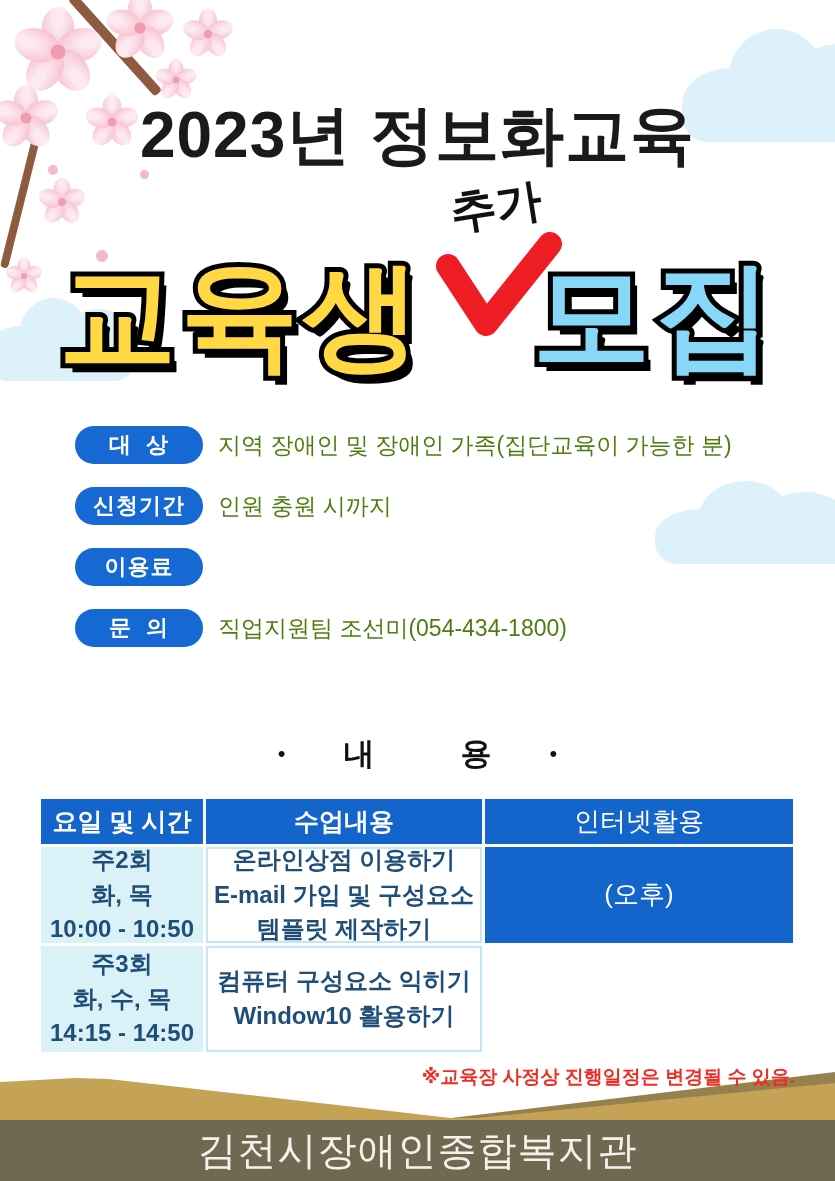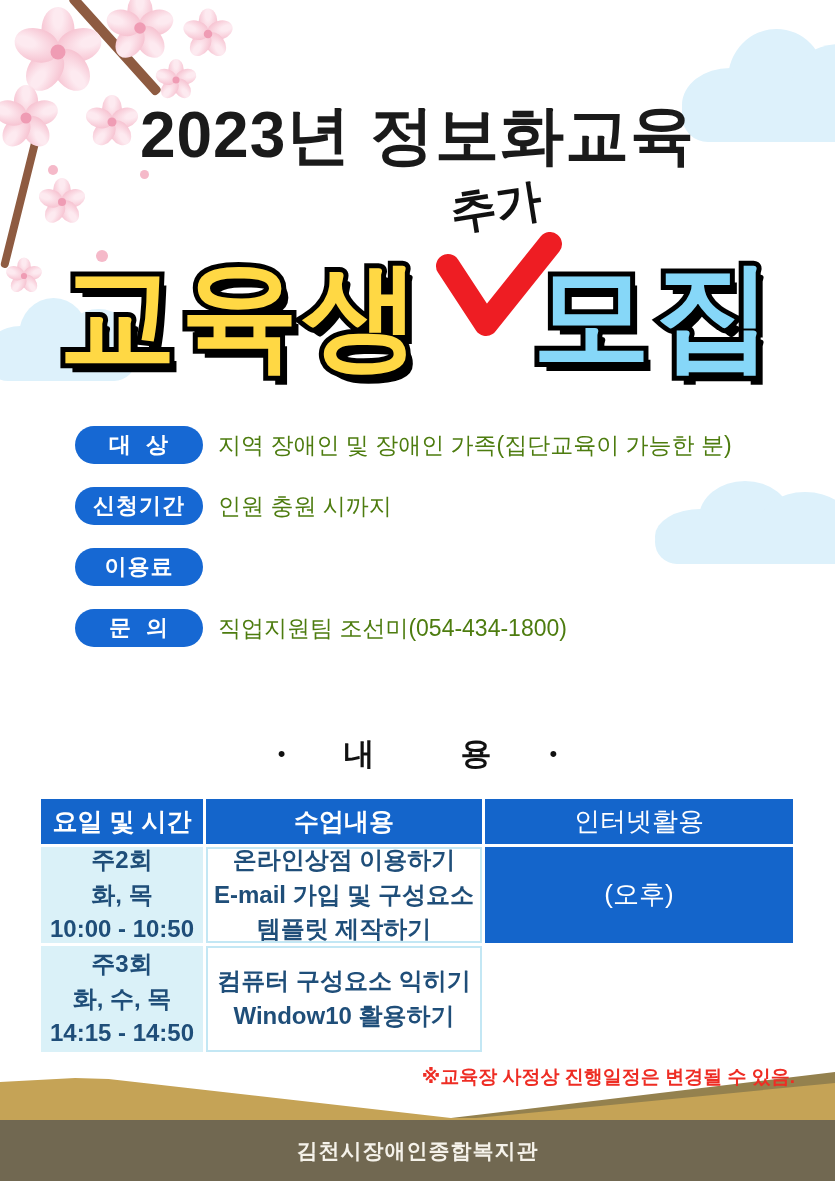--- a/index.html
+++ b/index.html
@@ -100,21 +100,21 @@
   
   .footer-deco { position:absolute; left:0; top:1070px; width:835px; height:50px; z-index:1; }
   .deco-dark { position:absolute; inset:0; background:#94814e;
                clip-path: polygon(52% 100%, 100% 4%, 100% 100%); }
   .deco-gold { position:absolute; inset:0; background:#c5a356;
                clip-path: polygon(0% 24%, 9% 16%, 13% 18%, 54% 96%, 57% 96%, 100% 26%, 100% 100%, 0% 100%); }
   .footer-bar {
     position:absolute; left:0; top:1120px; width:835px; height:61px;
     background:#716851; display:flex; align-items:center; justify-content:center; z-index:2;
   }
-  .footer-bar .org { color:#f5f2ea; font-size:21px; font-weight:700; letter-spacing:1px; }
+  .footer-bar .org { color:#f5f2ea; font-size:39px; font-weight:400; letter-spacing:1px; }
 </style>
 </head>
 <body>
 
 <div class="poster">
 
   <div class="cloud" style="left:682px; top:22px; width:210px; height:120px;">
       <span class="bump" style="left: 0%; top: 38%; width: 46%; height: 62%; border-radius: 50%;"></span>
       <span class="bump" style="left: 22%; top: 6%; width: 46%; height: 84%; border-radius: 50%;"></span>
       <span class="bump" style="left: 52%; top: 18%; width: 46%; height: 74%; border-radius: 50%;"></span>

